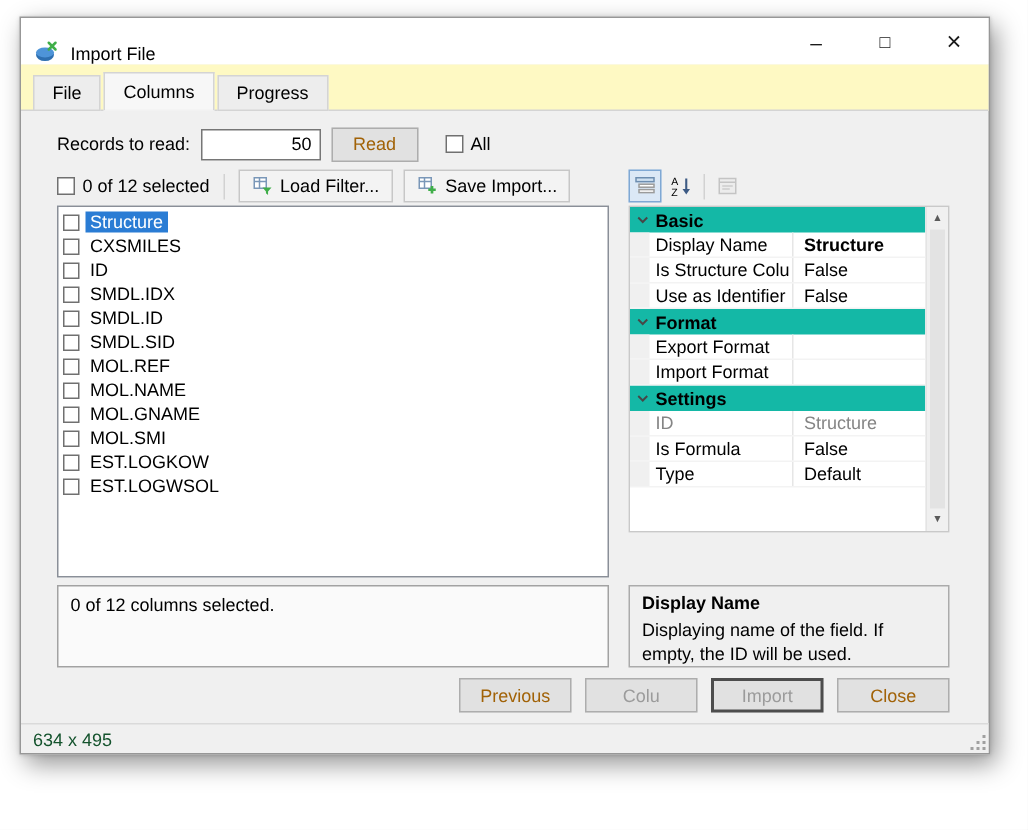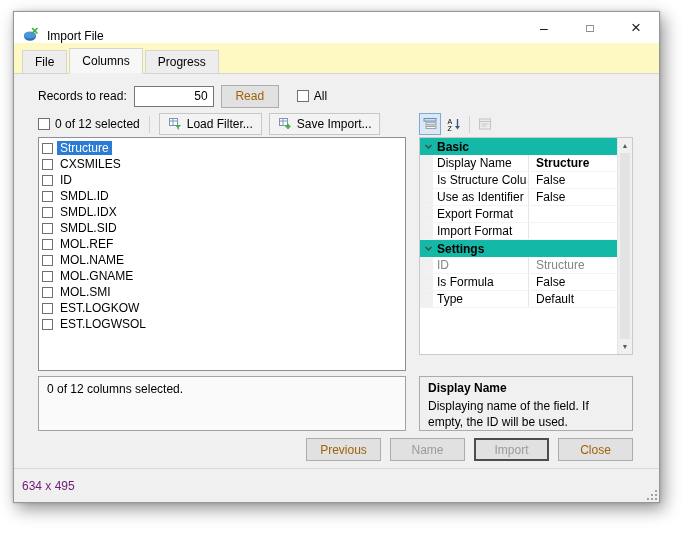--- a/index.html
+++ b/index.html
@@ -93,22 +93,22 @@
     border:1px solid #ababab; padding:4px 8px; overflow:hidden; }
   .desc-title { font-weight:bold; margin-bottom:3px; }
   .desc-text { line-height:1.35; }
 
   .footer { flex:0 0 auto; height:37px; display:flex; align-items:center;
     justify-content:flex-end; gap:9px; }
   .footer .btn { min-width:75px; }
   .btn.disabled { color:#9b9b9b; }
   .btn.default { border:2px solid #4d4d4d; padding:0 11px; }
 
-  .statusbar { height:34px; flex:0 0 auto; background:#f0f0f0; border-top:1px solid #dadada;
-    display:flex; align-items:center; padding-left:8px; position:relative; color:#701a75; }
+  .statusbar { height:20px; flex:0 0 auto; background:#f0f0f0; border-top:1px solid #dadada;
+    display:flex; align-items:center; padding-left:8px; position:relative; color:#14532d; }
   .grip { position:absolute; right:1px; bottom:1px; display:flex; }
 </style>
 </head>
 <body>
 
 <div class="window">
 
   <div class="titlebar">
     <span class="app-icon">
       <svg viewBox="0 0 16 16" width="16" height="16">
@@ -219,25 +219,25 @@
           <div class="list-item">
     <span class="checkbox"></span>
     <span class="item-label">CXSMILES</span>
   </div>
           <div class="list-item">
     <span class="checkbox"></span>
     <span class="item-label">ID</span>
   </div>
           <div class="list-item">
     <span class="checkbox"></span>
+    <span class="item-label">SMDL.IDX</span>
+  </div>
+          <div class="list-item">
+    <span class="checkbox"></span>
     <span class="item-label">SMDL.ID</span>
-  </div>
-          <div class="list-item">
-    <span class="checkbox"></span>
-    <span class="item-label">SMDL.IDX</span>
   </div>
           <div class="list-item">
     <span class="checkbox"></span>
     <span class="item-label">SMDL.SID</span>
   </div>
           <div class="list-item">
     <span class="checkbox"></span>
     <span class="item-label">MOL.REF</span>
   </div>
           <div class="list-item">
@@ -278,20 +278,28 @@
     <div class="pg-value">Structure</div>
   </div>
               <div class="pg-row">
     <div class="pg-name">Is Structure Colu</div>
     <div class="pg-value">False</div>
   </div>
               <div class="pg-row">
     <div class="pg-name">Use as Identifier</div>
     <div class="pg-value">False</div>
   </div>
+              <div class="pg-category">
+    <span class="chev">
+      <svg width="9" height="6" viewBox="0 0 9 6">
+                    <path d="M1.5 1L4.5 4 7.5 1" fill="none" stroke="#474747" stroke-width="1.3"></path>
+                  </svg>
+    </span>
+    <span>Format</span>
+  </div>
               <div class="pg-row">
     <div class="pg-name">Export Format</div>
     <div class="pg-value"></div>
   </div>
               <div class="pg-row">
     <div class="pg-name">Import Format</div>
     <div class="pg-value"></div>
   </div>
               <div class="pg-category">
     <span class="chev">
@@ -328,21 +336,21 @@
 
       <div class="desc-box">
         <div class="desc-title">Display Name</div>
         <div class="desc-text">Displaying name of the field. If empty, the ID will be used.</div>
       </div>
 
     </div>
 
     <div class="footer">
         <button class="btn footer-btn">Previous</button>
-        <button class="btn footer-btn disabled" disabled="">Name</button>
+        <button class="btn footer-btn disabled" disabled="">Colu</button>
         <button class="btn footer-btn disabled default" disabled="">Import</button>
         <button class="btn footer-btn">Close</button>
       </div>
 
   </div>
 
   <div class="statusbar">
     <span>634 x 495</span>
     <span class="grip">
       <svg width="12" height="12" viewBox="0 0 12 12">

